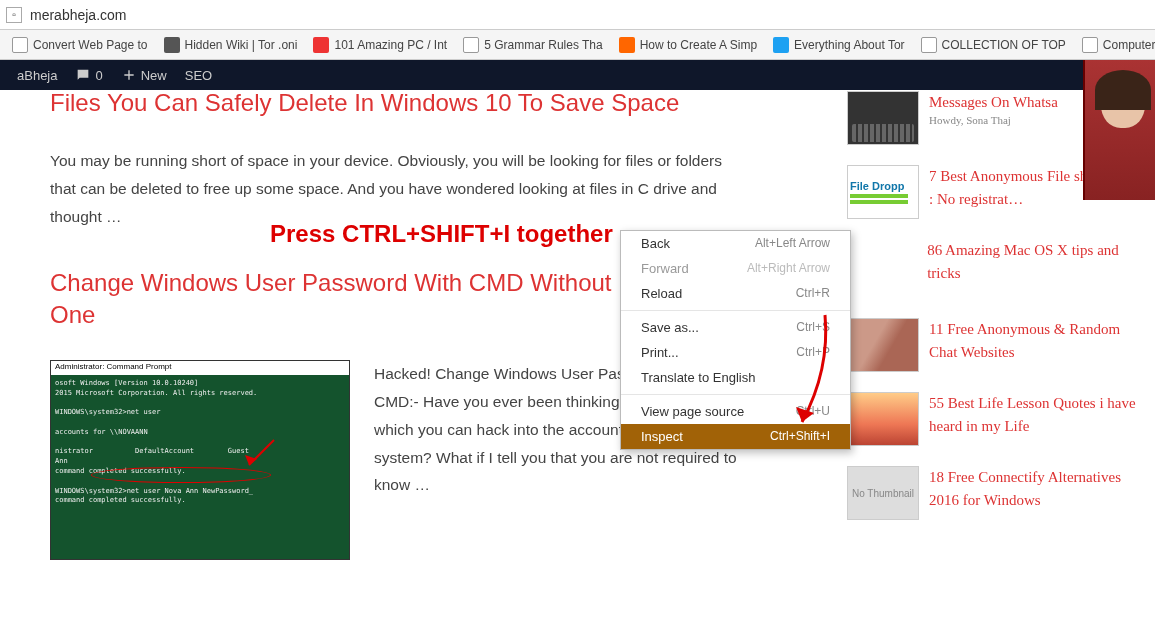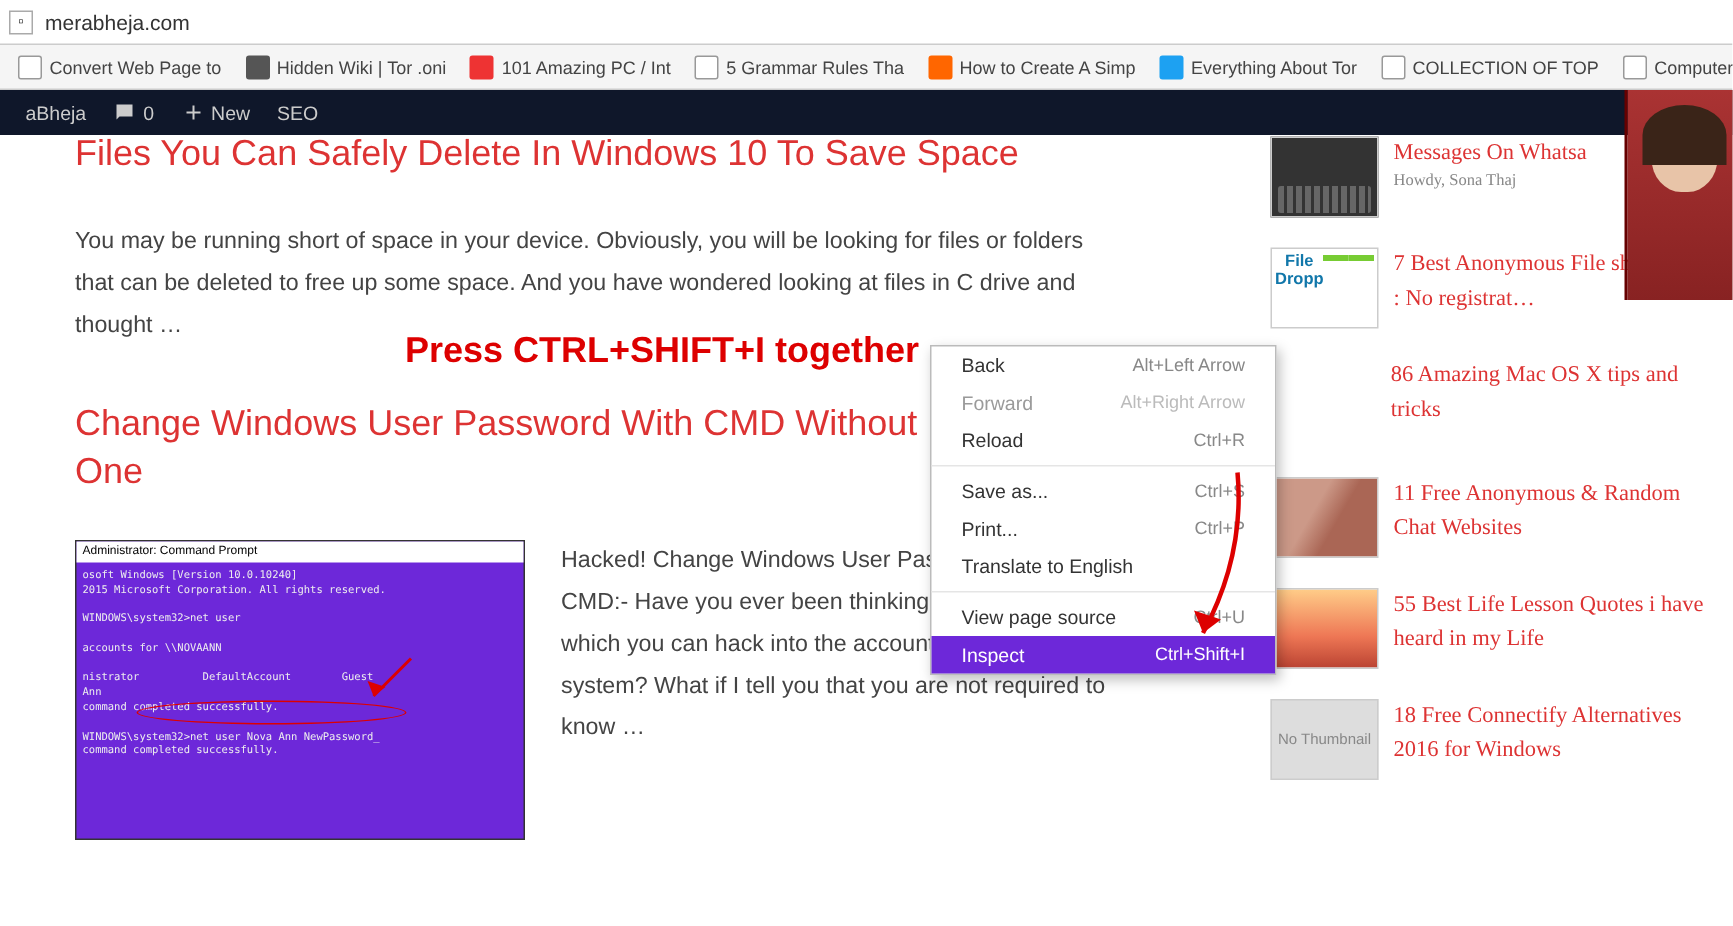--- a/index.html
+++ b/index.html
@@ -29,49 +29,49 @@
   .page { display: flex; height: 435px; gap: 12px; }
   .content { width: 830px; padding: 0 0 0 50px; }
   .sidebar { flex: 1; padding: 1px 5px; }
 
   .article-title { color: #dd3333; font-size: 24px; font-weight: normal; margin: 0 0 28px; line-height: 1.35; }
   .article-title a { color: #dd3333; text-decoration: none; }
   .article-text { color: #444; font-size: 15.5px; line-height: 1.8; margin-bottom: 36px; max-width: 700px; }
 
   .overlay-text { position: absolute; left: 270px; top: 220px; color: #d00; font-size: 24px; font-weight: bold; text-shadow: 1px 1px 0 #fff, -1px -1px 0 #fff, 1px -1px 0 #fff, -1px 1px 0 #fff; z-index: 5; }
 
-  .cmd-fig { width: 300px; height: 200px; float: left; margin-right: 24px; background: #6d28d9; position: relative; border: 1px solid #333; }
+  .cmd-fig { width: 300px; height: 200px; float: left; margin-right: 24px; background: #14532d; position: relative; border: 1px solid #333; }
   .cmd-title { height: 14px; background: #fff; color: #000; font-size: 8px; padding: 1px 4px; }
   .cmd-body { color: #eee; font-family: Consolas, monospace; font-size: 7px; padding: 4px; line-height: 1.4; }
   .cmd-circle { position: absolute; bottom: 76px; left: 40px; width: 180px; height: 16px; border: 1px solid #d00; border-radius: 50%; }
   .cmd-arrow { position: absolute; bottom: 80px; right: 70px; }
   .cmd-arrow svg { width: 40px; height: 40px; }
 
   
   .ctx { position: absolute; top: 230px; left: 620px; width: 231px; background: #fff; border: 1px solid #bbb; box-shadow: 2px 3px 8px rgba(0,0,0,0.25); z-index: 20; font-size: 13px; }
   .ctx-item { display: flex; justify-content: space-between; padding: 5px 20px; color: #333; cursor: pointer; }
   .ctx-item.dis { color: #9a9a9a; text-align: center; }
-  .ctx-item.hl { background: #6d28d9; color: #fff; }
+  .ctx-item.hl { background: #a16207; color: #fff; }
   .ctx-item .sc { color: #888; font-size: 12px; }
   .ctx-item.dis .sc { color: #bbb; }
   .ctx-item.hl .sc { color: #fff; }
   .ctx-sep { height: 1px; background: #e5e5e5; margin: 4px 0; }
 
   .ctx-arrow { position: absolute; top: 310px; left: 770px; z-index: 25; pointer-events: none; }
   .ctx-arrow svg { width: 80px; height: 130px; }
 
   
   .side-item { display: flex; margin-bottom: 20px; }
   .side-thumb { width: 72px; height: 54px; flex-shrink: 0; margin-right: 10px; background: #ddd; border: 1px solid #ccc; display: flex; align-items: center; justify-content: center; font-size: 10px; color: #888; text-align: center; overflow: hidden; }
   .side-link { color: #dd3333; font-size: 15px; line-height: 1.5; text-decoration: none; font-family: Georgia, serif; }
   .side-sub { font-size: 11px; color: #888; font-family: Georgia, serif; }
 
   .th-whats { background: #333; position: relative; }
   .th-whats::after { content: ''; position: absolute; bottom: 2px; left: 4px; right: 4px; height: 18px; background: repeating-linear-gradient(90deg,#666 0 4px,#333 4px 6px); border-radius: 2px; }
-  .th-file { background: #fff; display: flex; flex-direction: row; justify-content: center; align-items: flex-start; padding: 2px; }
+  .th-file { background: #fff; display: flex; flex-direction: column; justify-content: center; align-items: flex-start; padding: 2px; }
   .th-file .fd { color: #17a; font-weight: bold; font-size: 11px; }
   .th-file .l { width: 58px; height: 4px; margin-top: 2px; }
   .th-face { background: linear-gradient(120deg,#c98 40%,#a65 60%); }
   .th-kids { background: linear-gradient(180deg,#fc8 0%,#e75 60%,#b43 100%); }
 
   .avatar { position: absolute; top: 60px; right: -10px; width: 82px; height: 140px; background: linear-gradient(180deg,#a33 0%,#822 100%); z-index: 30; border-left: 2px solid #600; }
   .avatar::before { content: ''; position: absolute; top: 18px; left: 16px; width: 44px; height: 50px; background: #e8c4a8; border-radius: 40% 40% 45% 45%; }
   .avatar::after { content: ''; position: absolute; top: 10px; left: 10px; width: 56px; height: 40px; background: #3a2418; border-radius: 50% 50% 0 0; }
 </style>
 </head>

